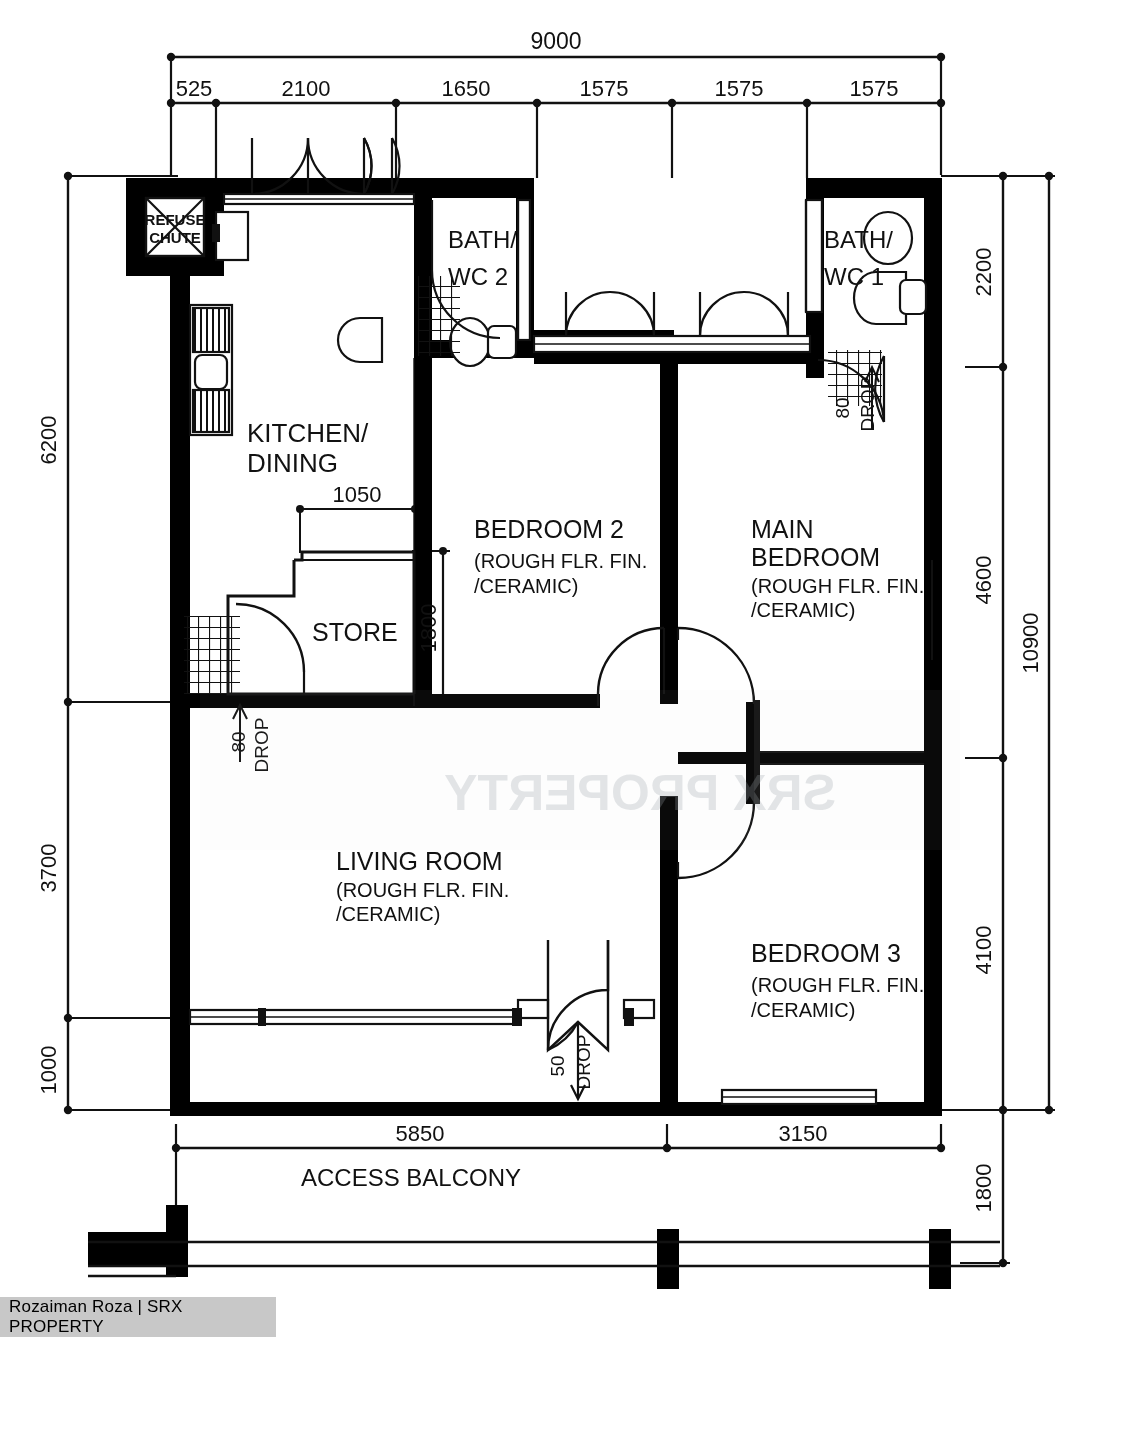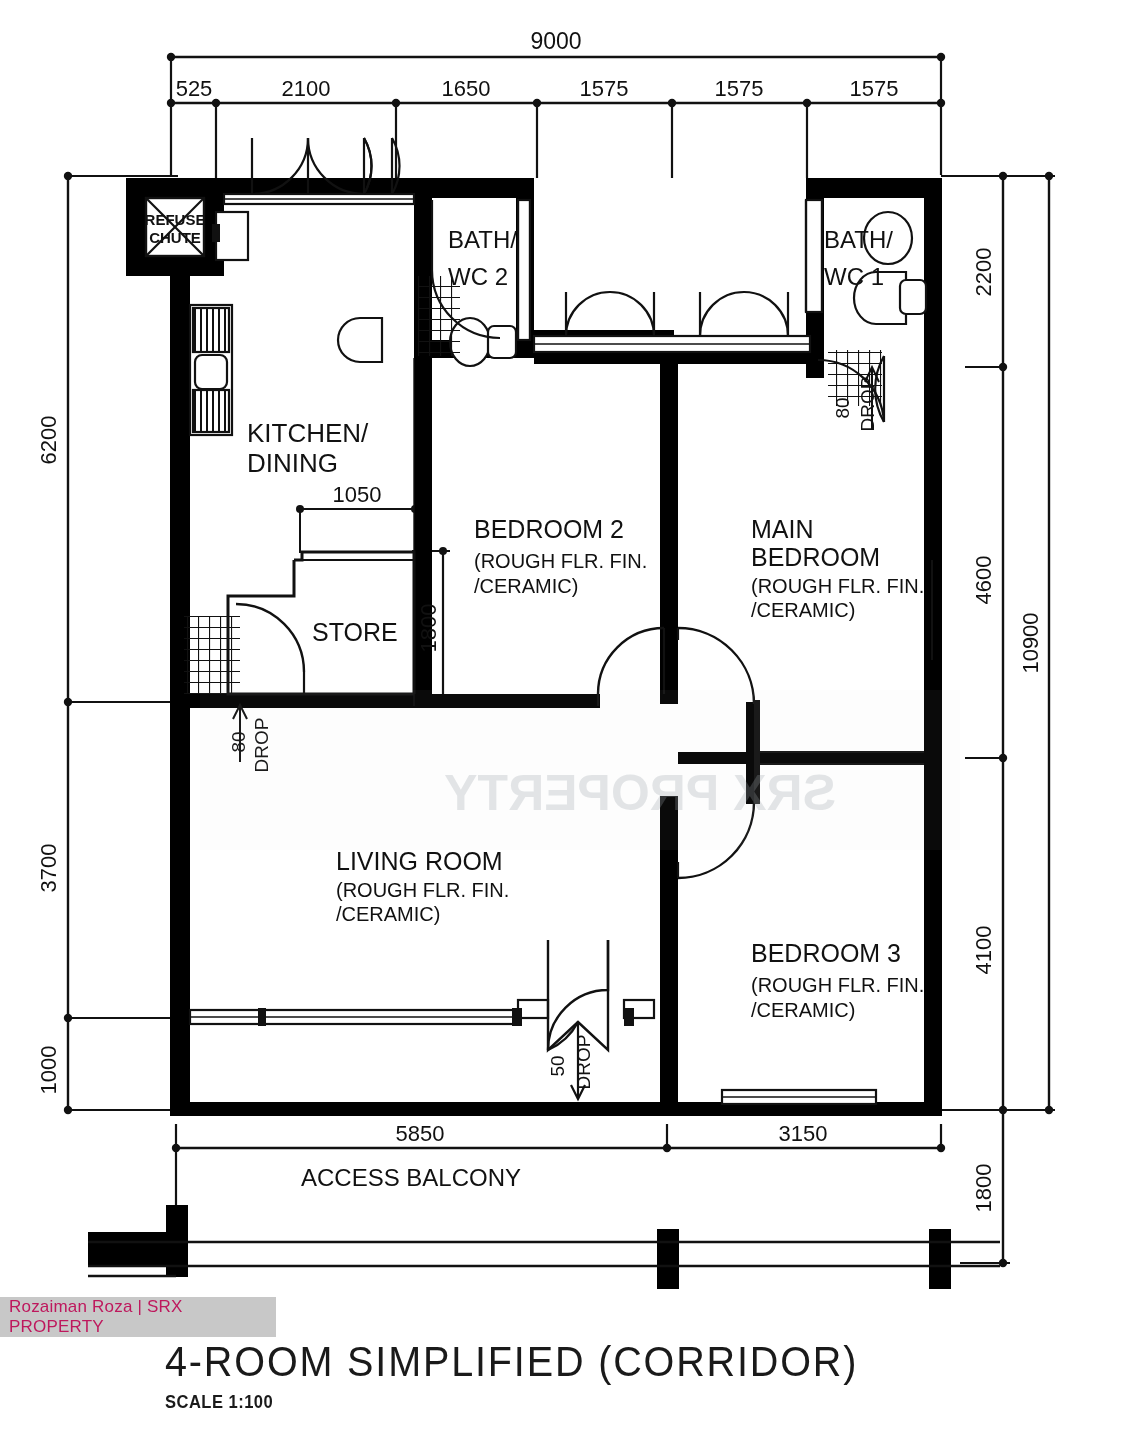--- a/index.html
+++ b/index.html
@@ -19,21 +19,21 @@
   #plan-svg { position: absolute; left: 0; top: 0; }
 
   .wm-bar {
     position: absolute;
     left: 0px; top: 1297px;
     width: 276px; height: 40px;
     background: #c8c8c8;
     display: flex; align-items: center;
   }
   .wm-bar span {
-    color: #be185d;
+    color: #000000;
     font-size: 17px;
     padding-left: 9px;
     font-family: "Liberation Sans", sans-serif;
     letter-spacing: 0.2px;
   }
   .title-blk {
     position: absolute;
     left: 165px; top: 1340px;
     width: 760px;
   }
@@ -438,18 +438,14 @@
       <text x="0" y="0" font-family="Liberation Sans, sans-serif" font-size="50" font-weight="bold" fill="#9aa0a6" text-anchor="middle" transform="translate(640,810) scale(-1,1)">SRX PROPERTY</text>
       <rect x="200" y="690" width="760" height="160" fill="#cfd4d8" opacity="0.16"></rect>
     </g>
 
   </svg>
 
   <div class="wm-bar">
     <span>Rozaiman Roza | SRX PROPERTY</span>
   </div>
 
-  <div class="title-blk">
-    <div class="title-main">4-ROOM SIMPLIFIED (CORRIDOR)</div>
-    <div class="title-scale">SCALE   1:100</div>
-  </div>
 
 </div>
 
 </body></html>

